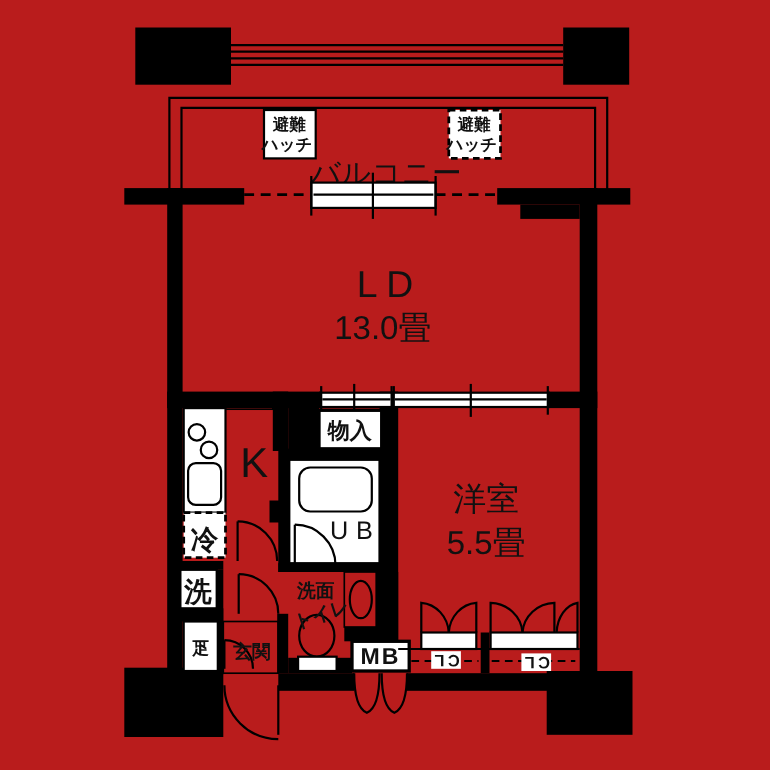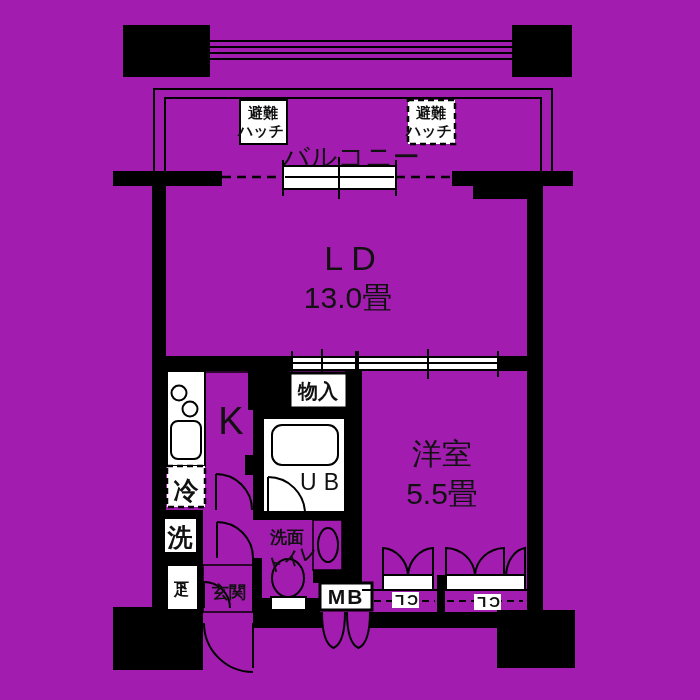--- a/index.html
+++ b/index.html
@@ -7,21 +7,21 @@
     padding: 0;
     background: #ffffff;
     width: 700px;
     height: 700px;
     overflow: hidden;
   }
   .plan-wrap {
     position: relative;
     width: 700px;
     height: 700px;
-    background: #a21caf;
+    background: #b91c1c;
   }
   svg {
     display: block;
     font-family: "Liberation Sans", "DejaVu Sans", sans-serif;
   }
   .wall { fill: #000000; stroke: none; }
   .thin { fill: none; stroke: #000000; stroke-width: 2; }
   .thin15 { fill: none; stroke: #000000; stroke-width: 1.5; }
   .whitebox { fill: #ffffff; stroke: #000000; stroke-width: 2; }
   .whitebox3 { fill: #ffffff; stroke: #000000; stroke-width: 3; }

